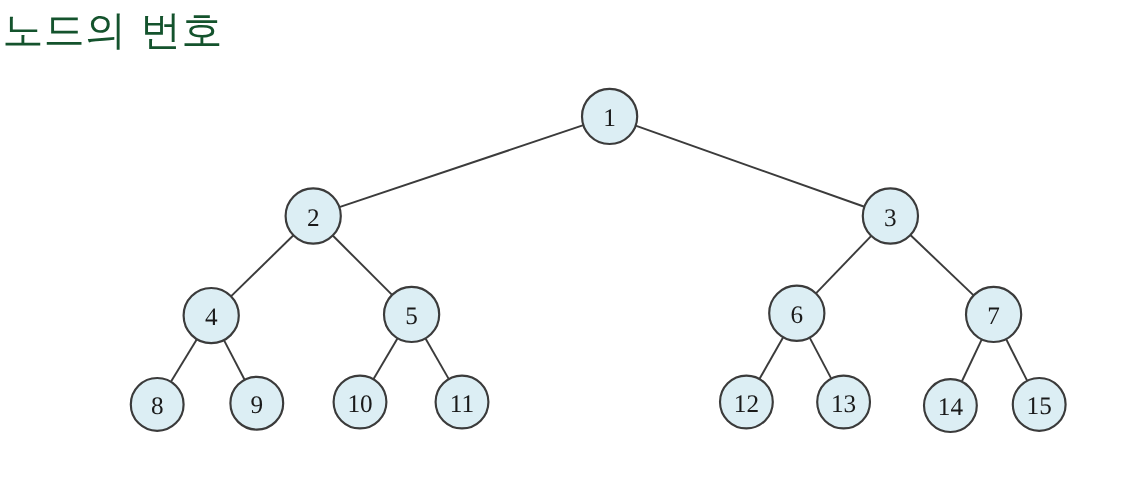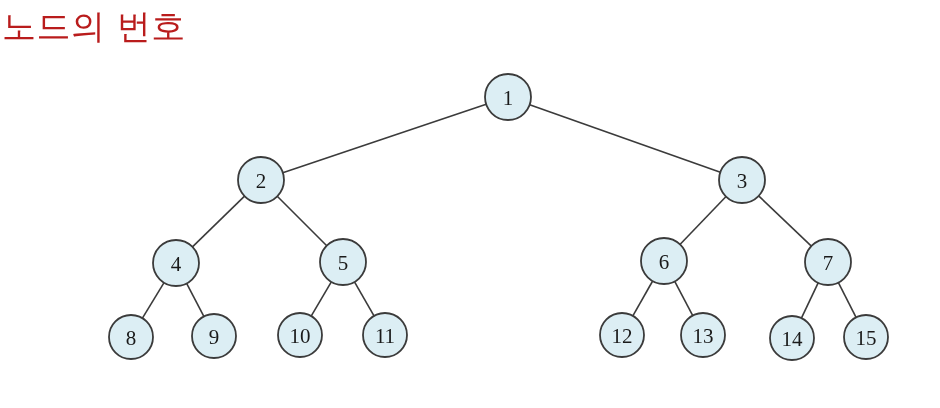--- a/index.html
+++ b/index.html
@@ -15,21 +15,21 @@
     font-family: "Liberation Serif", "DejaVu Serif", serif;
   }
 
   #page-title {
     position: absolute;
     left: 2px;
     top: 4px;
     font-family: "DejaVu Sans", "Liberation Sans", sans-serif;
     font-size: 34px;
     line-height: 44px;
-    color: #b91c1c;
+    color: #14532d;
     white-space: nowrap;
     letter-spacing: 0.5px;
   }
 
   #tree-canvas {
     position: absolute;
     left: 0;
     top: 0;
     width: 940px;
     height: 408px;

